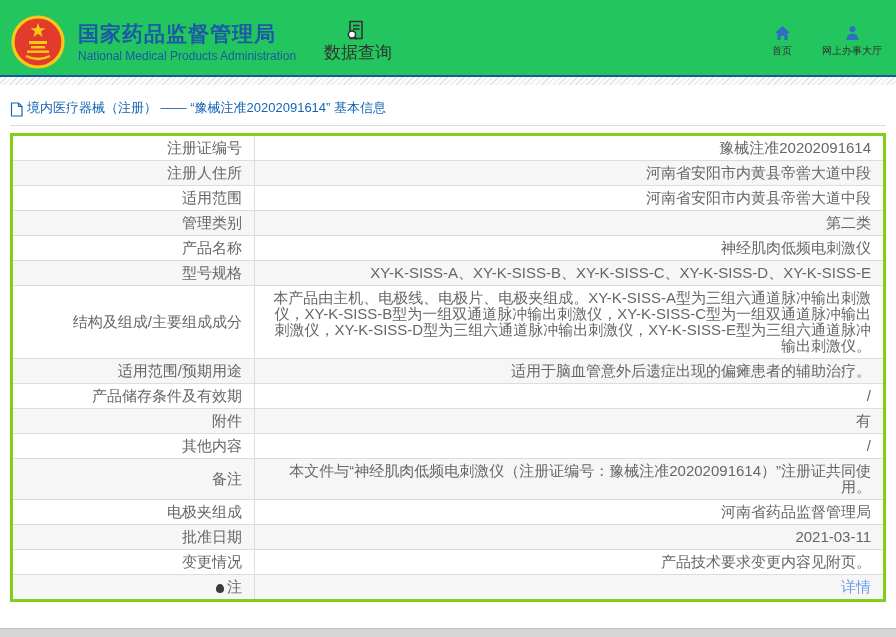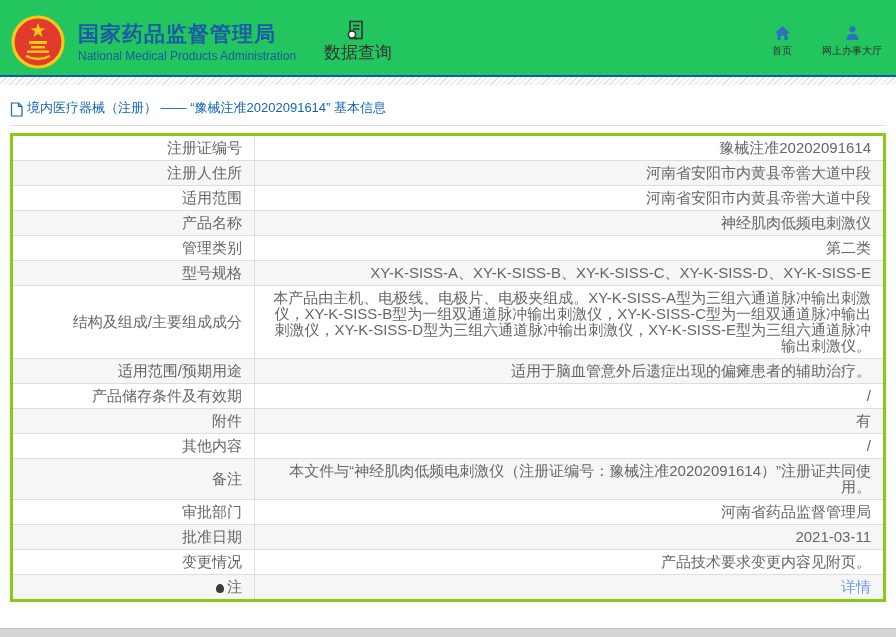--- a/index.html
+++ b/index.html
@@ -123,26 +123,26 @@
           </tr>
           <tr>
             <td class="label-cell">注册人住所</td>
             <td class="value-cell">河南省安阳市内黄县帝喾大道中段</td>
           </tr>
           <tr>
             <td class="label-cell">适用范围</td>
             <td class="value-cell">河南省安阳市内黄县帝喾大道中段</td>
           </tr>
           <tr>
+            <td class="label-cell">管理类别</td>
+            <td class="value-cell">第二类</td>
+          </tr>
+          <tr>
             <td class="label-cell">产品名称</td>
             <td class="value-cell">神经肌肉低频电刺激仪</td>
-          </tr>
-          <tr>
-            <td class="label-cell">管理类别</td>
-            <td class="value-cell">第二类</td>
           </tr>
           <tr>
             <td class="label-cell">型号规格</td>
             <td class="value-cell">XY-K-SISS-A、XY-K-SISS-B、XY-K-SISS-C、XY-K-SISS-D、XY-K-SISS-E</td>
           </tr>
           <tr>
             <td class="label-cell">结构及组成/主要组成成分</td>
             <td class="value-cell">本产品由主机、电极线、电极片、电极夹组成。XY-K-SISS-A型为三组六通道脉冲输出刺激仪，XY-K-SISS-B型为一组双通道脉冲输出刺激仪，XY-K-SISS-C型为一组双通道脉冲输出刺激仪，XY-K-SISS-D型为三组六通道脉冲输出刺激仪，XY-K-SISS-E型为三组六通道脉冲输出刺激仪。</td>
           </tr>
           <tr>
@@ -159,21 +159,21 @@
           </tr>
           <tr>
             <td class="label-cell">其他内容</td>
             <td class="value-cell">/</td>
           </tr>
           <tr>
             <td class="label-cell">备注</td>
             <td class="value-cell">本文件与“神经肌肉低频电刺激仪（注册证编号：豫械注准20202091614）”注册证共同使用。</td>
           </tr>
           <tr>
-            <td class="label-cell">审批部门</td>
+            <td class="label-cell">电极夹组成</td>
             <td class="value-cell">河南省药品监督管理局</td>
           </tr>
           <tr>
             <td class="label-cell">批准日期</td>
             <td class="value-cell">2021-03-11</td>
           </tr>
           <tr>
             <td class="label-cell">变更情况</td>
             <td class="value-cell">产品技术要求变更内容见附页。</td>
           </tr>

